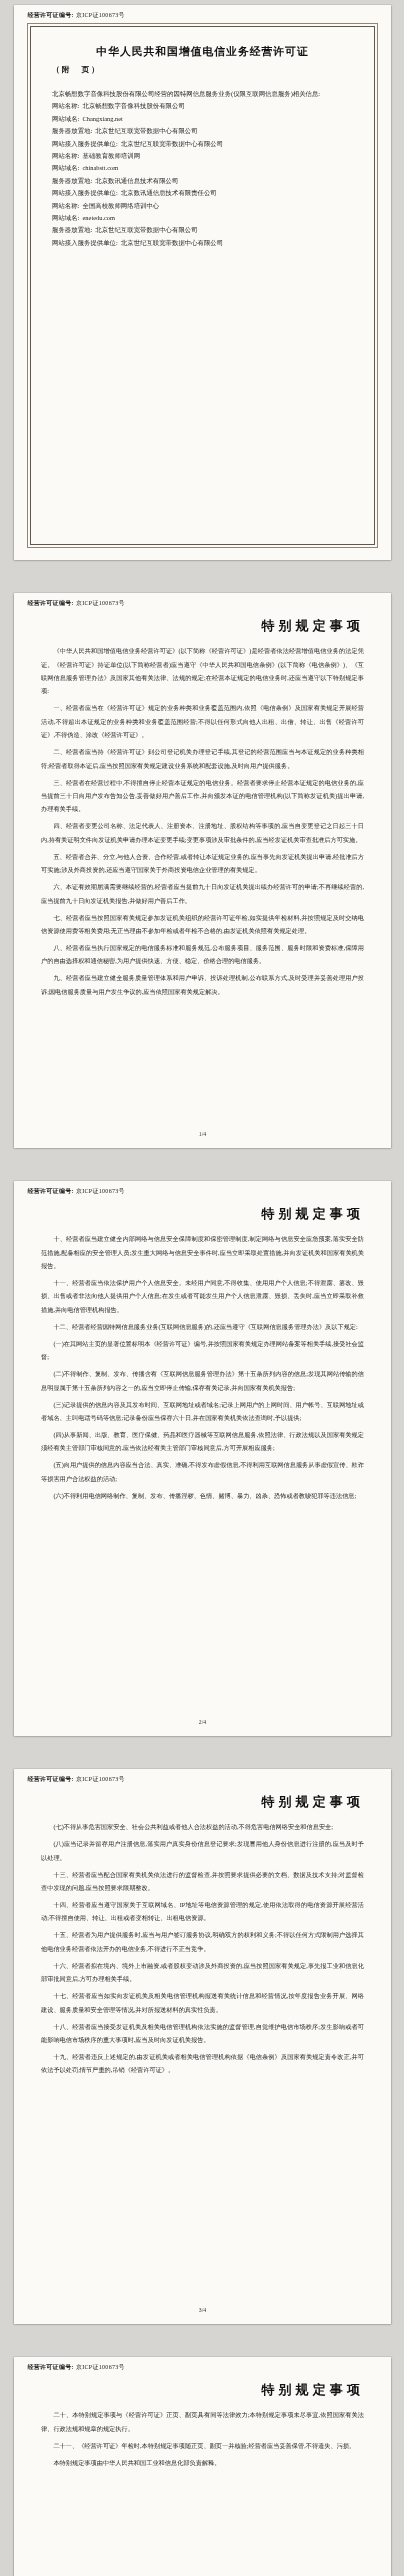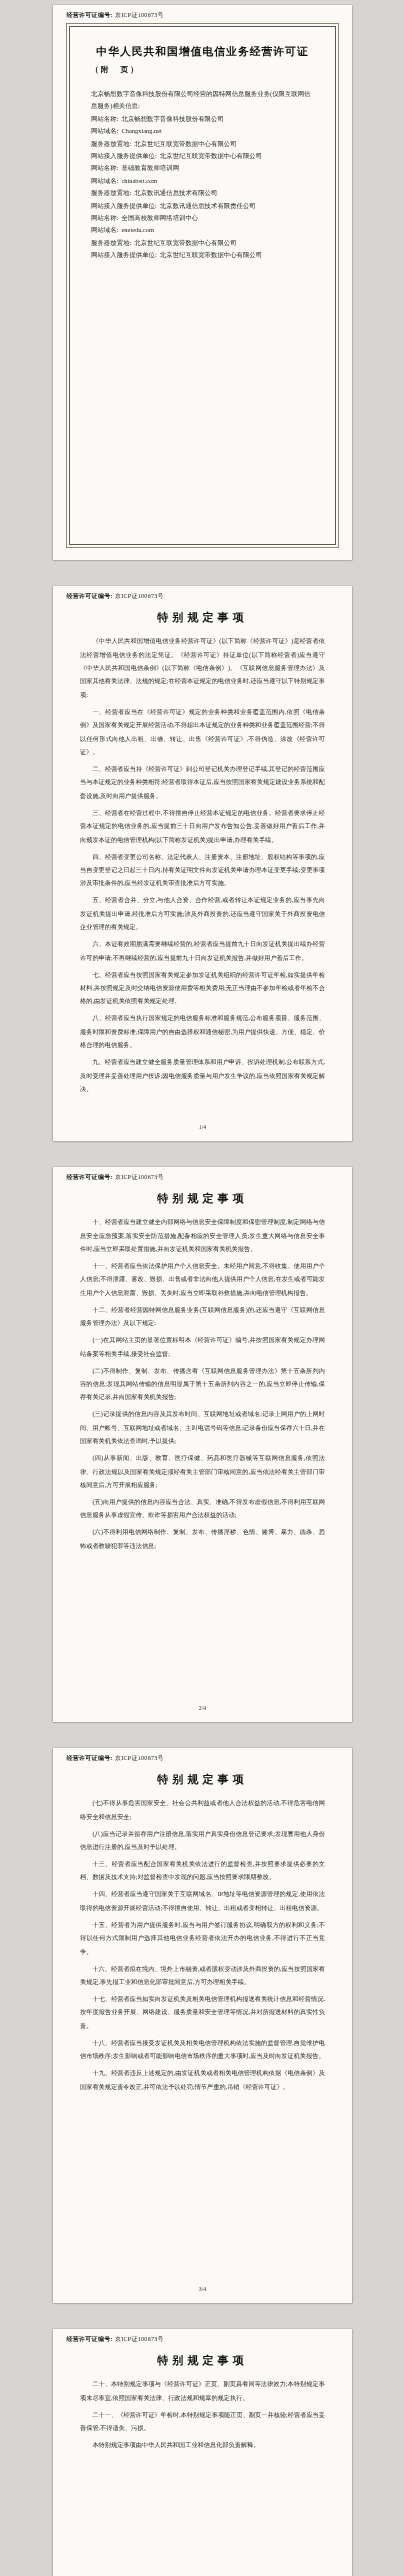--- a/index.html
+++ b/index.html
@@ -9,23 +9,23 @@
     background: #cfcecb;
   }
   .scan {
     width:405px;
     min-height:2873px;
     background: var(--scan-bg, #d6d5d2);
     padding: 5.2px 0 4.6px 0;
   }
   .page {
     position: relative;
-    width: 299px;
+    width: 377px;
     height: 555px;
-    margin: 0 auto 26px auto;
+    margin: 0 auto 33px auto;
     background: var(--page-bg, #fbfaf6);
     box-shadow: 0 0.5px 2.1px rgba(0,0,0,0.35), 0 0 0 0.5px #bdbcb8;
     overflow: hidden;
   }
   .page:last-child { margin-bottom: 0; }
 
   .page-header {
     position: absolute;
     top: 6.2px; left: 13.4px;
     font-size: 6px;
@@ -72,22 +72,22 @@
   .cert-line {
     font-size: 6.4px;
     line-height: 12.4px;
     color: #1d1d1d;
   }
   .line-label { margin-right: 3.1px; }
 
   
   .prov-body { position: absolute; top: 17.5px; left: 27px; right: 27px; }
   .prov-title {
-    text-align: center;
-    font-size: 11px;
+    text-align: right;
+    font-size: 13px;
     font-weight: bold;
     letter-spacing: 4.1px;
     color: #111;
     margin: 6.2px 0 9.3px 0;
   }
   .prov-paragraphs p {
     font-size: 6.2px;
     line-height: 13.4px;
     text-align: justify;
     text-indent: 2em;

